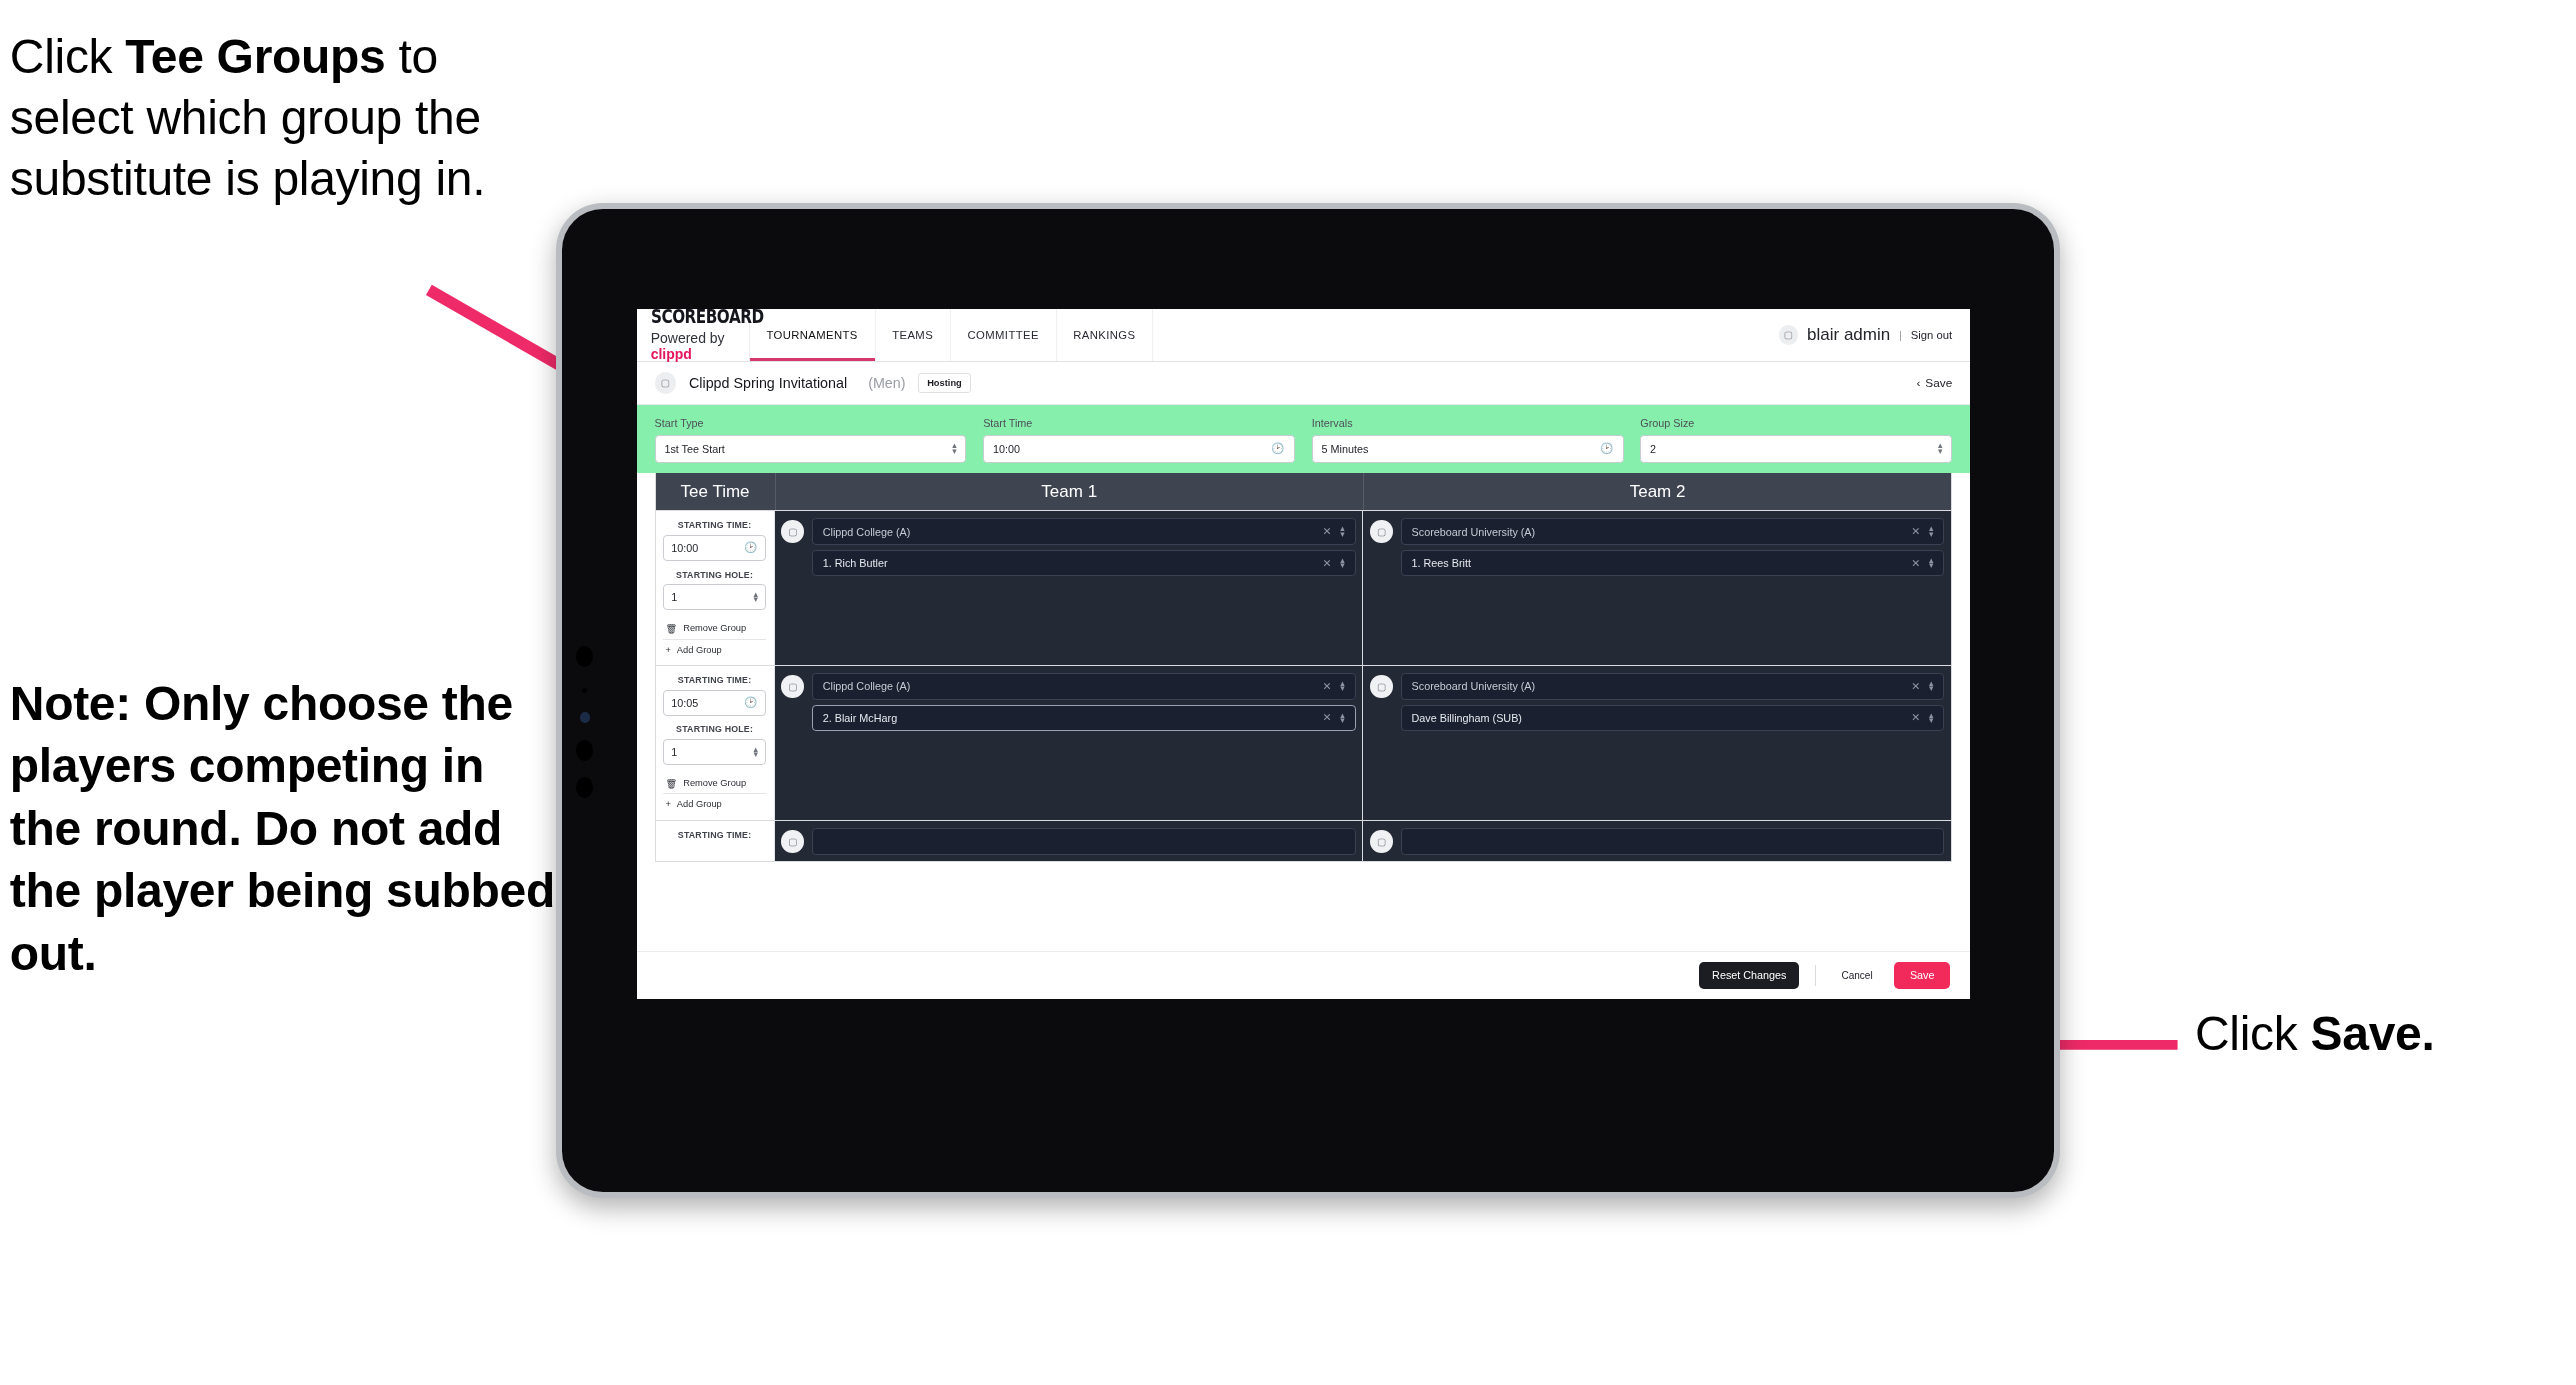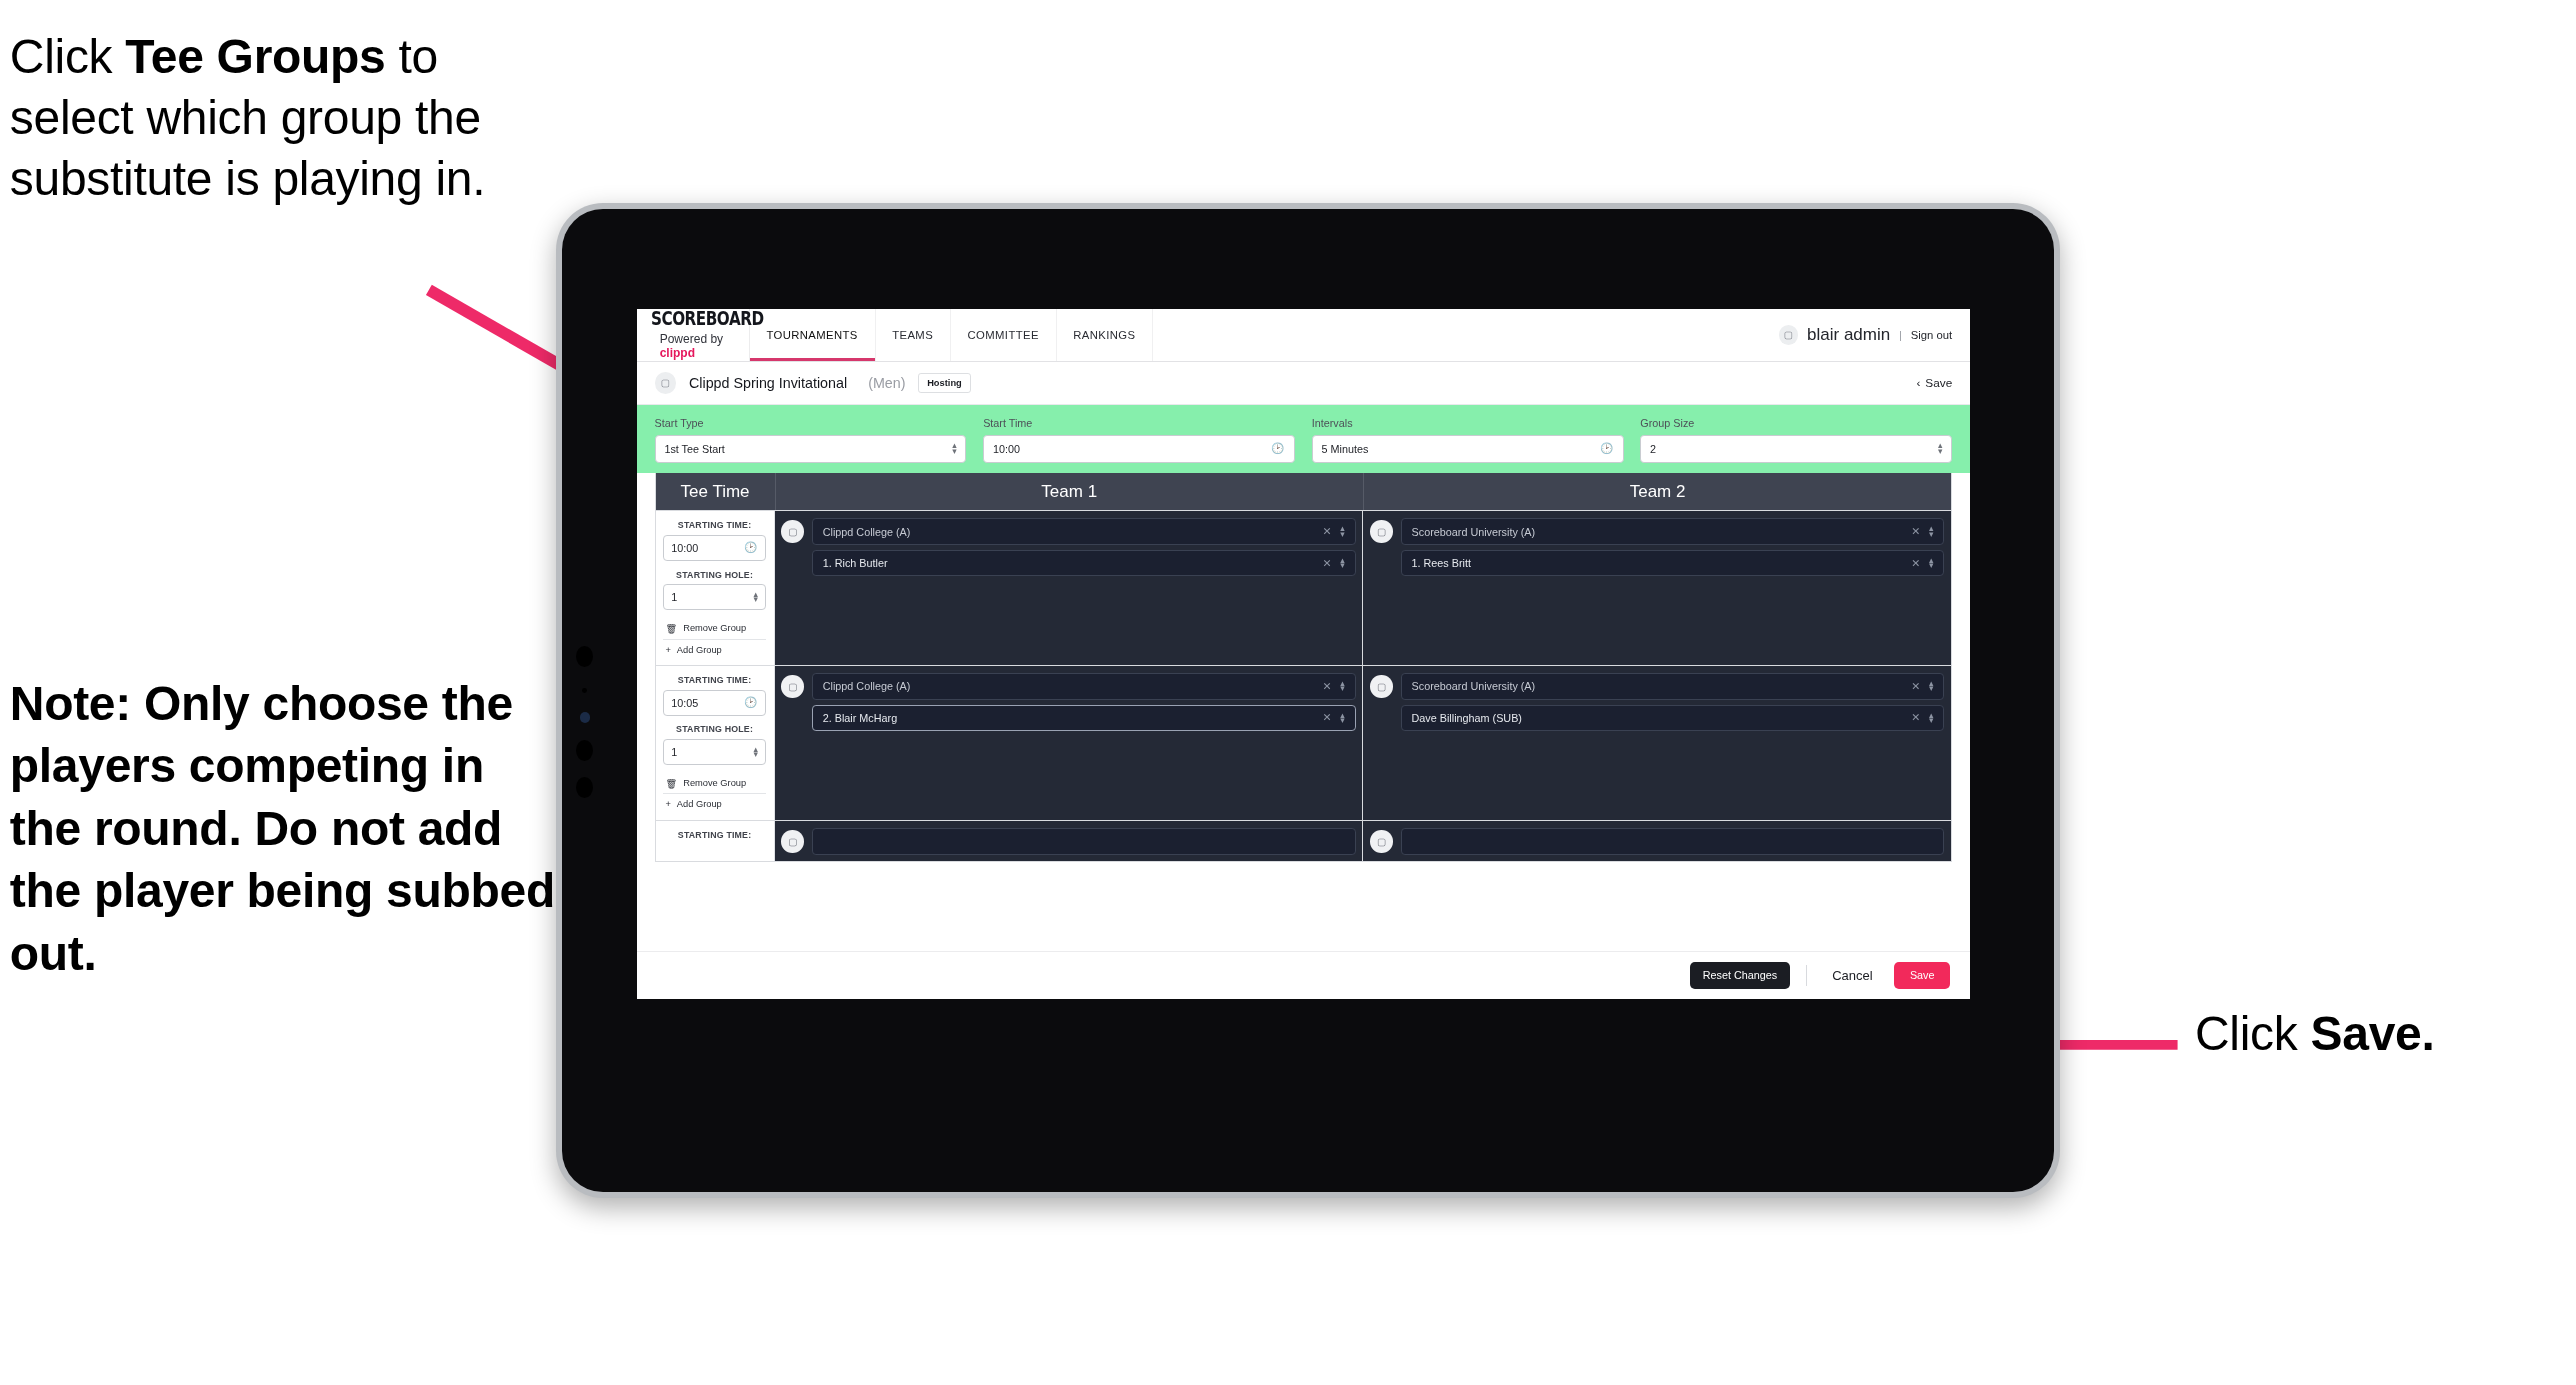--- a/index.html
+++ b/index.html
@@ -31,21 +31,21 @@
   
   #screen{position:absolute;left:75px;top:100px;width:1333px;height:690px;
           background:#ffffff;overflow:hidden;}
 
   
   #topnav{height:52px;display:flex;align-items:stretch;border-bottom:1px solid #e2e2e5;background:#fff;}
   #brand{width:98px;display:flex;flex-direction:column;justify-content:center;
          padding-left:13.8px;border-right:1px solid #ececed;}
   #brand .bt{font-family:"DejaVu Sans",sans-serif;font-weight:700;font-size:15.7px;
          letter-spacing:-0.5px;color:#14161c;transform:scaleY(1.18) scaleX(.97);transform-origin:left center;}
-  #brand .bs{font-size:12px;color:#30323a;margin-top:3.9px;margin-left:9px;}
+  #brand .bs{font-size:14px;color:#30323a;margin-top:3.9px;}
   #brand .bs em{font-style:normal;color:#e5175c;font-weight:700;}
   .navtab{display:flex;align-items:center;padding:0 16.7px;font-size:11.3px;letter-spacing:0.4px;
           color:#2a2c33;border-right:1px solid #f0f0f1;cursor:pointer;position:relative;}
   .navtab.active{color:#111;}
   .navtab.active:after{content:"";position:absolute;left:0;right:0;bottom:0;height:2.9px;background:#d6376c;}
   #navright{margin-left:auto;display:flex;align-items:center;padding-right:17.7px;gap:8.8px;}
   .avatar{width:19.7px;height:19.7px;border-radius:50%;background:#eceef0;display:flex;
           align-items:center;justify-content:center;font-size:9.8px;color:#7d8089;}
   #navright .un{font-size:17px;color:#24262c;}
   #navright .sep{font-size:11.3px;color:#9a9da4;}
@@ -107,21 +107,21 @@
   .chip .sp{display:flex;flex-direction:column;line-height:.62;font-size:8.8px;color:#8d94a3;}
 
   .gcell-pad{min-height:102px;}
 
   
   #ftr{position:absolute;left:0;right:0;bottom:0;height:47px;background:#fff;
        border-top:1px solid #ececee;display:flex;align-items:center;justify-content:flex-end;
        gap:0;padding-right:19.7px;}
   #btn-reset{background:#1b1d23;color:#fff;font-size:10.8px;border-radius:4.9px;padding:7.9px 12.8px;cursor:pointer;text-align:right;}
   .vdiv{width:1px;height:21.6px;background:#d8dade;margin:0 15.7px;}
-  #btn-cancel{font-size:13px;color:#1b1d23;cursor:pointer;padding:7.9px 9.8px;}
+  #btn-cancel{font-size:10px;color:#1b1d23;cursor:pointer;padding:7.9px 9.8px;}
   #btn-save{background:#f2295b;color:#fff;font-size:10.8px;border-radius:4.9px;padding:7.9px 15.7px;
             margin-left:11.8px;cursor:pointer;}
 </style>
 </head>
 <body>
 
 <div class="anno" id="anno-top">
   <span>Click </span><b>Tee Groups</b><span> to select which group the substitute is playing in.</span>
 </div>
 

